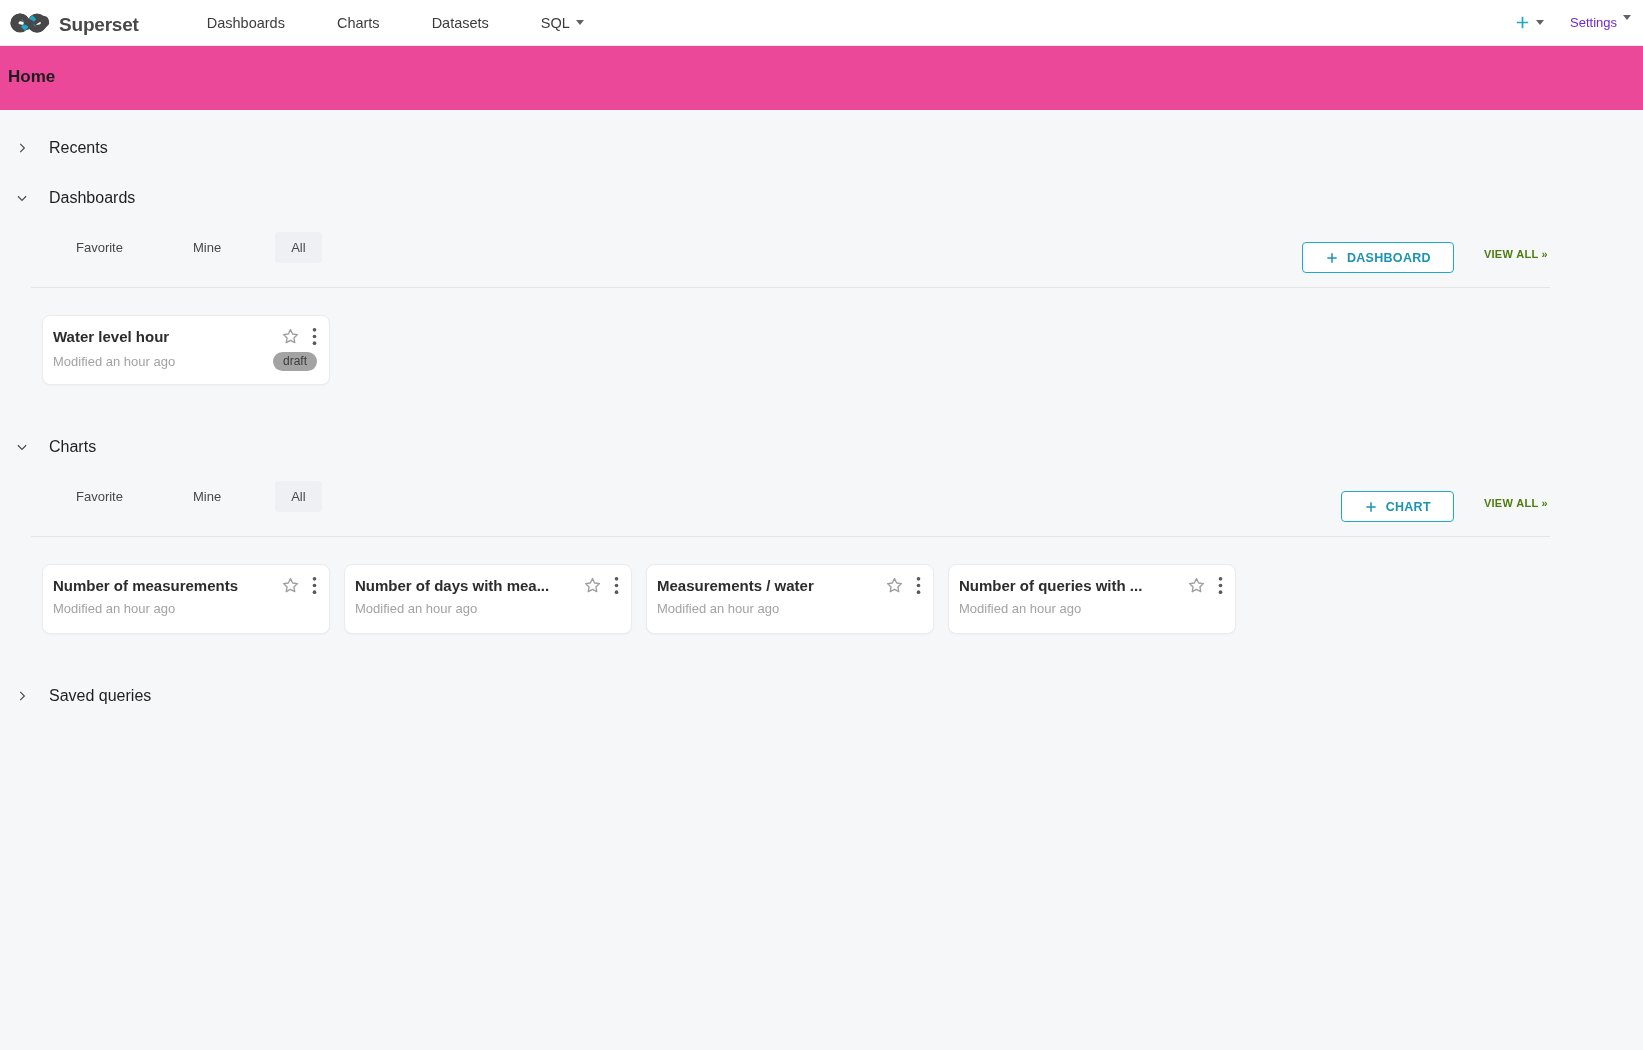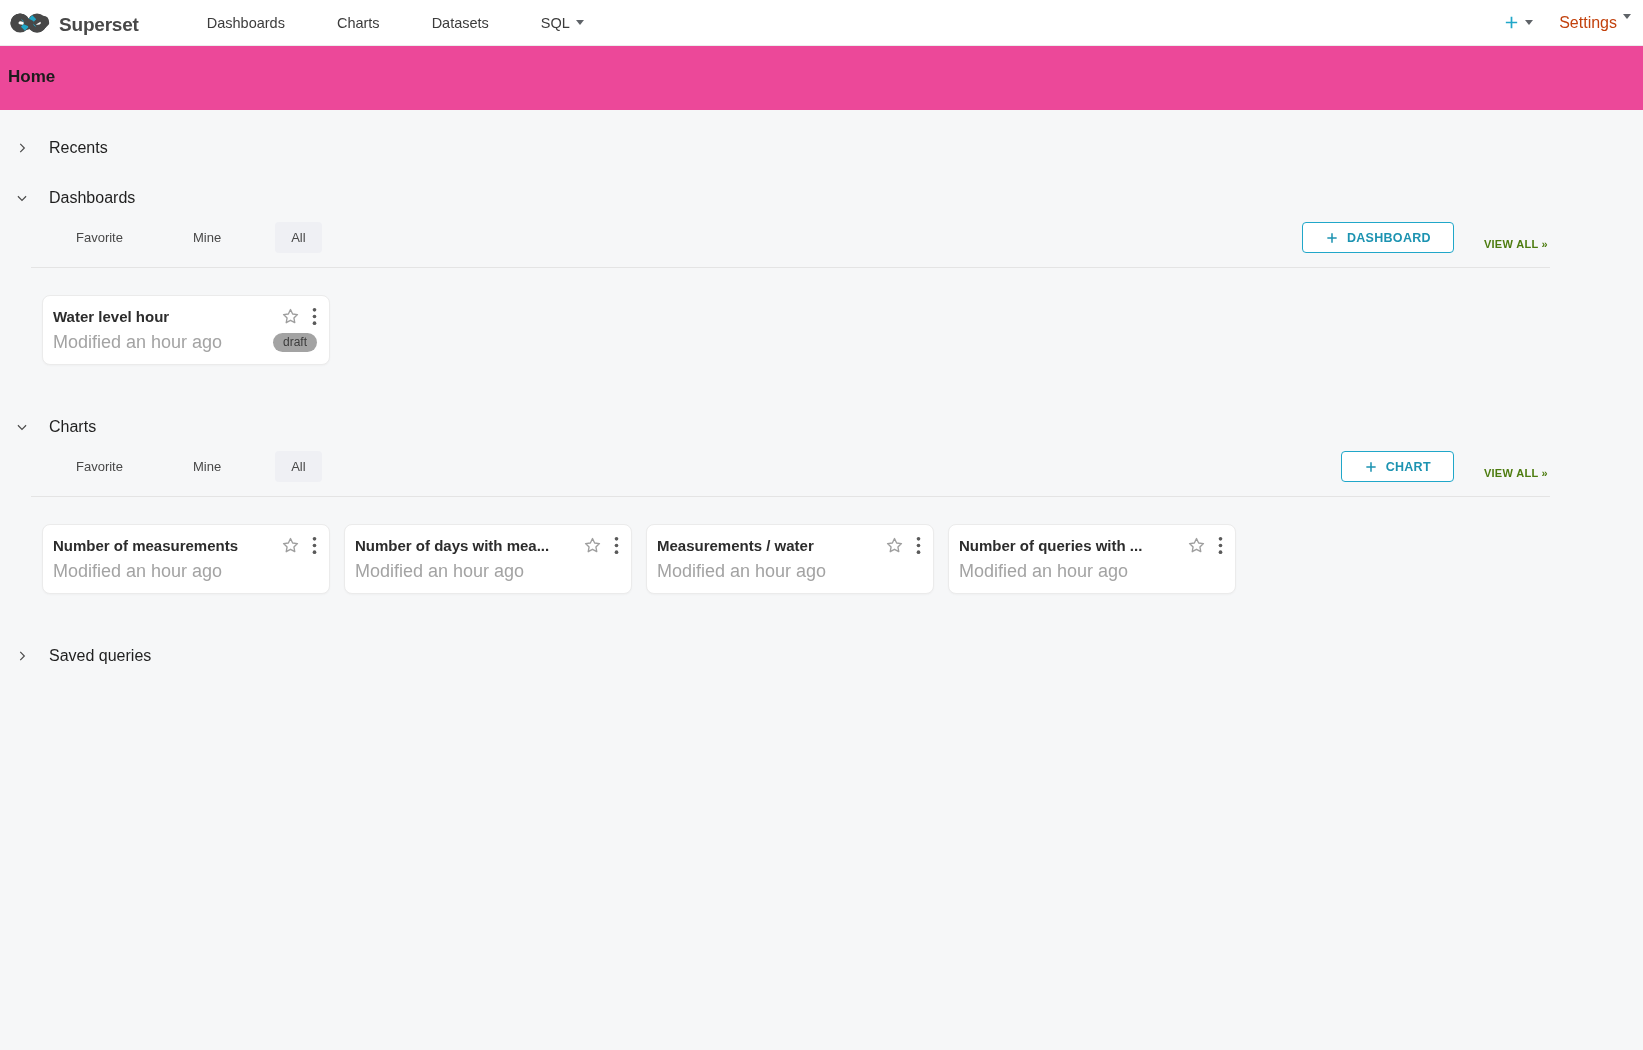--- a/index.html
+++ b/index.html
@@ -34,21 +34,21 @@
     padding: 0 14px; margin: 0 12px; cursor: pointer;
     display: flex; align-items: center; gap: 6px;
   }
   .nav-right { margin-left: auto; display: flex; align-items: center; gap: 26px; padding-right: 2px; }
   .nav-plus {
     display: flex; align-items: center; gap: 5px; cursor: pointer;
     color: #20a7c9;
   }
   .nav-settings {
     display: flex; align-items: flex-start; gap: 6px; cursor: pointer;
-    font-size: 16px; color: #c2410c;
+    font-size: 13px; color: #6d28d9;
   }
   .caret-down {
     width: 0; height: 0; display: inline-block;
     border-left: 4px solid transparent; border-right: 4px solid transparent;
     border-top: 5px solid #5f6368;
   }
 
   
   .page-header {
     background: #ec4899;
@@ -77,21 +77,21 @@
     padding: 8px 16px; border-radius: 4px; cursor: pointer;
     margin-right: 28px;
   }
   .tab.active { background: #eff0f4; margin-right: 0; font-weight: 400; }
   .subbar-actions { display: flex; align-items: center; gap: 30px; }
   .outline-btn {
     display: flex; align-items: center; justify-content: center; gap: 8px;
     border: 1px solid #20a7c9; border-radius: 4px;
     background: #ffffff; color: #1c93b1;
     font-size: 12.5px; font-weight: bold; letter-spacing: 0.3px;
-    height: 31px; padding: 0 22px; cursor: pointer;
+    height: 31px; padding: 0 22px; cursor: pointer; margin-top: 20px;
   }
   .view-all {
     font-size: 11px; font-weight: bold; color: #4d7c0f;
     text-decoration: none; letter-spacing: 0.3px; cursor: pointer; margin-top: 12px;
   }
 
   .panel {
     border-top: 1px solid #e4e4e4;
     margin: 0 93px 0 31px;
     padding: 27px 0 28px 11px;
@@ -108,21 +108,21 @@
     cursor: pointer;
   }
   .card-top { display: flex; align-items: center; }
   .card-title {
     font-size: 15px; font-weight: bold; color: #2c2c2c;
     white-space: nowrap; overflow: hidden; flex: 1;
   }
   .card-icons { display: flex; align-items: center; gap: 12px; margin-left: 8px; }
   .icon-btn { display: flex; align-items: center; justify-content: center; cursor: pointer; background: none; border: none; padding: 0; }
   .card-bottom { display: flex; align-items: center; justify-content: space-between; margin-top: 6px; }
-  .card-modified { font-size: 18px; color: #a3a3a3; }
+  .card-modified { font-size: 13px; color: #a3a3a3; }
   .badge {
     background: #a3a3a3; color: #3b3b3b;
     font-size: 12px; border-radius: 10px;
     padding: 2px 10px 3px 10px;
   }
 
   .chev { flex: 0 0 auto; }
 </style>
 </head>
 <body>

